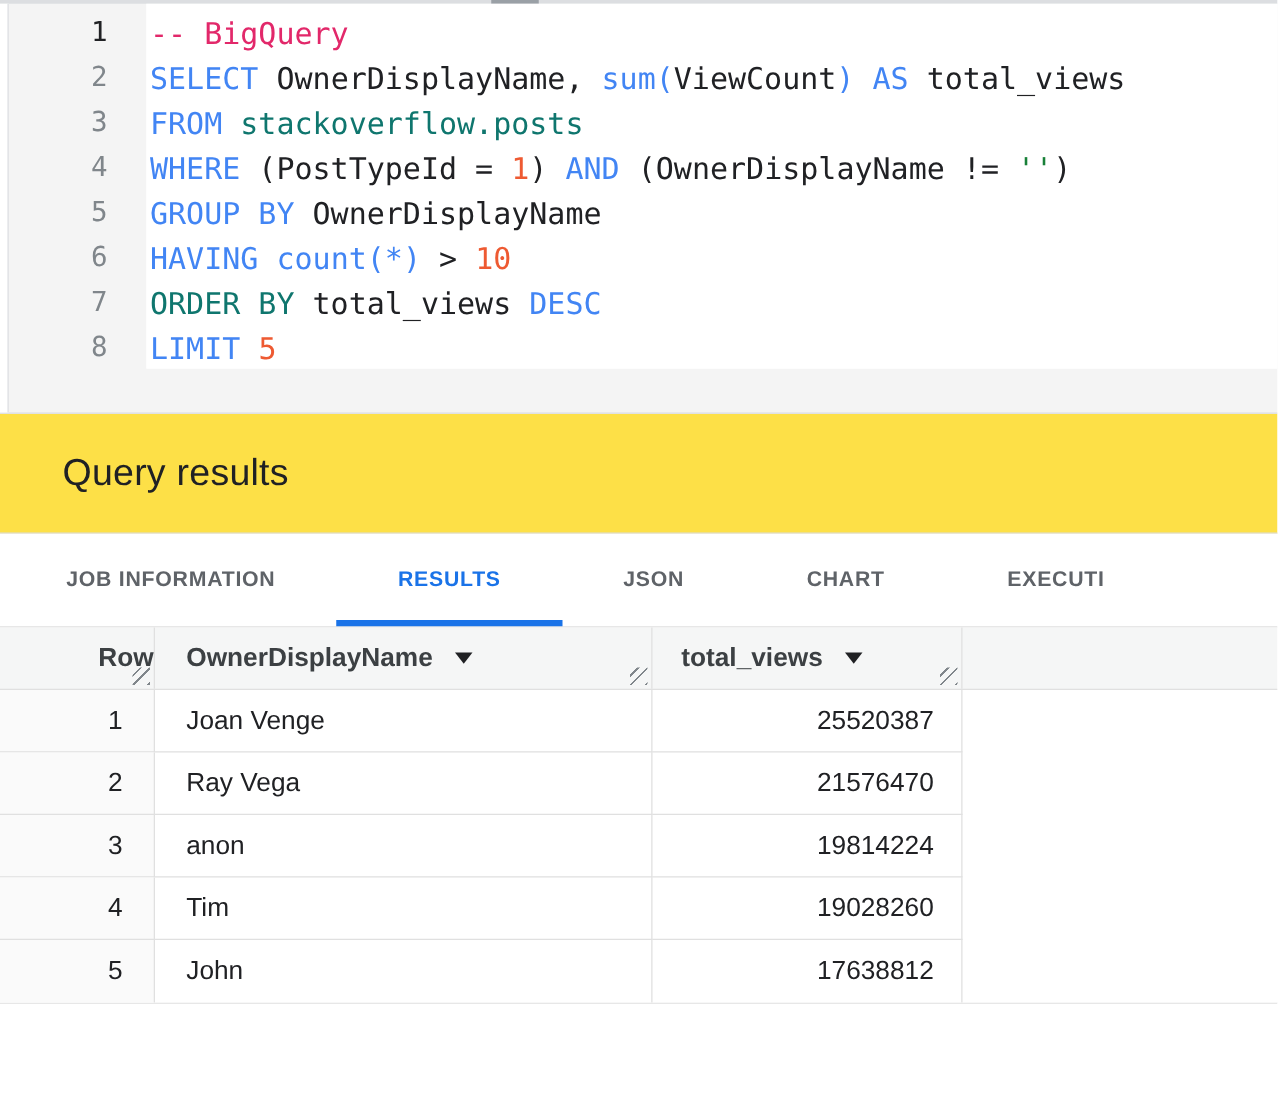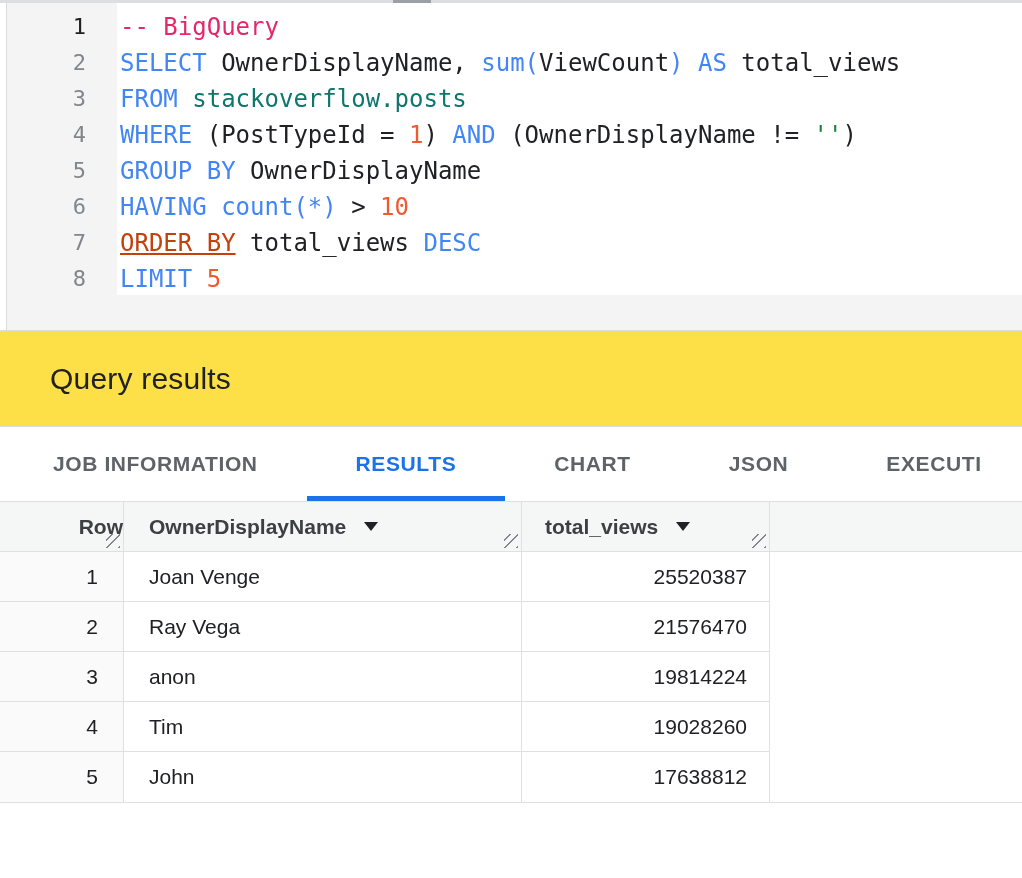--- a/index.html
+++ b/index.html
@@ -27,21 +27,21 @@
   
   .results-header { width:1022px; height:96px; background:#fde047;
                     border-bottom:1px solid #dadce0; display:flex; align-items:center; }
   .results-title { font-size:30px; font-weight:400; color:#202124; margin-left:50px;
                    letter-spacing:0.2px; }
 
   
   .tabbar { width:1022px; height:74px; display:flex; align-items:stretch;
             padding-left:4px; background:#ffffff; }
   .tab { position:relative; display:flex; align-items:center; padding:0 49px;
-         font-size:21px; font-weight:700; letter-spacing:0.6px; color:#5f6368;
+         font-size:17px; font-weight:700; letter-spacing:0.6px; color:#5f6368;
          cursor:pointer; white-space:nowrap; }
   .tab .underline { position:absolute; left:0; right:0; bottom:0; height:5px;
                     display:none; }
   .tab.active .underline { display:block; }
 
   
   .results-table { width:1022px; border-top:1px solid #e0e0e0;
                    border-bottom:1px solid #e0e0e0; background:#ffffff; }
   .thead { display:flex; height:50px; background:#f5f6f6;
            border-bottom:1px solid #e0e0e0; }
@@ -90,42 +90,42 @@
       <div class="ln" style="color: rgb(128, 134, 139);">7</div>
       <div class="ln" style="color: rgb(128, 134, 139);">8</div>
     </div>
   <div class="code-area" id="code">
       <div class="code-line"><span style="color: rgb(226, 40, 106);">-- BigQuery</span></div>
       <div class="code-line"><span style="color: rgb(66, 133, 244);">SELECT</span><span style="color: rgb(32, 33, 36);"> OwnerDisplayName, </span><span style="color: rgb(66, 133, 244);">sum(</span><span style="color: rgb(32, 33, 36);">ViewCount</span><span style="color: rgb(66, 133, 244);">)</span><span style="color: rgb(66, 133, 244);"> AS</span><span style="color: rgb(32, 33, 36);"> total_views</span></div>
       <div class="code-line"><span style="color: rgb(66, 133, 244);">FROM</span><span style="color: #0f766e;"> stackoverflow.posts</span></div>
       <div class="code-line"><span style="color: rgb(66, 133, 244);">WHERE</span><span style="color: rgb(32, 33, 36);"> (PostTypeId = </span><span style="color: rgb(238, 90, 50);">1</span><span style="color: rgb(32, 33, 36);">) </span><span style="color: rgb(66, 133, 244);">AND</span><span style="color: rgb(32, 33, 36);"> (OwnerDisplayName != </span><span style="color: rgb(24, 128, 56);">''</span><span style="color: rgb(32, 33, 36);">)</span></div>
       <div class="code-line"><span style="color: rgb(66, 133, 244);">GROUP BY</span><span style="color: rgb(32, 33, 36);"> OwnerDisplayName</span></div>
       <div class="code-line"><span style="color: rgb(66, 133, 244);">HAVING</span><span style="color: rgb(32, 33, 36);"> </span><span style="color: rgb(66, 133, 244);">count(*)</span><span style="color: rgb(32, 33, 36);"> &gt; </span><span style="color: rgb(238, 90, 50);">10</span></div>
-      <div class="code-line"><span style="color: #c2410c; text-decoration: underline;">ORDER BY</span><span style="color: rgb(32, 33, 36);"> total_views </span><span style="color: rgb(66, 133, 244);">DESC</span></div>
+      <div class="code-line"><span style="color: #0f766e;">ORDER BY</span><span style="color: rgb(32, 33, 36);"> total_views </span><span style="color: rgb(66, 133, 244);">DESC</span></div>
       <div class="code-line"><span style="color: rgb(66, 133, 244);">LIMIT</span><span style="color: rgb(32, 33, 36);"> </span><span style="color: rgb(238, 90, 50);">5</span></div>
     </div>
 </div>
 
 <div class="results-header">
   <div class="results-title">Query results</div>
 </div>
 
 <div class="tabbar" id="tabbar">
     <div class="tab">
       <span>JOB INFORMATION</span>
     </div>
     <div class="tab active" style="color: rgb(26, 115, 232);">
       <span>RESULTS</span>
       <div class="underline" style="background: rgb(26, 115, 232);"></div>
     </div>
     <div class="tab">
-      <span>CHART</span>
+      <span>JSON</span>
     </div>
     <div class="tab">
-      <span>JSON</span>
+      <span>CHART</span>
     </div>
     <div class="tab">
       <span>EXECUTI</span>
     </div>
   </div>
 
 <div class="results-table">
   <div class="thead" id="thead">
       <div class="th col-row">
         <span>Row</span>

